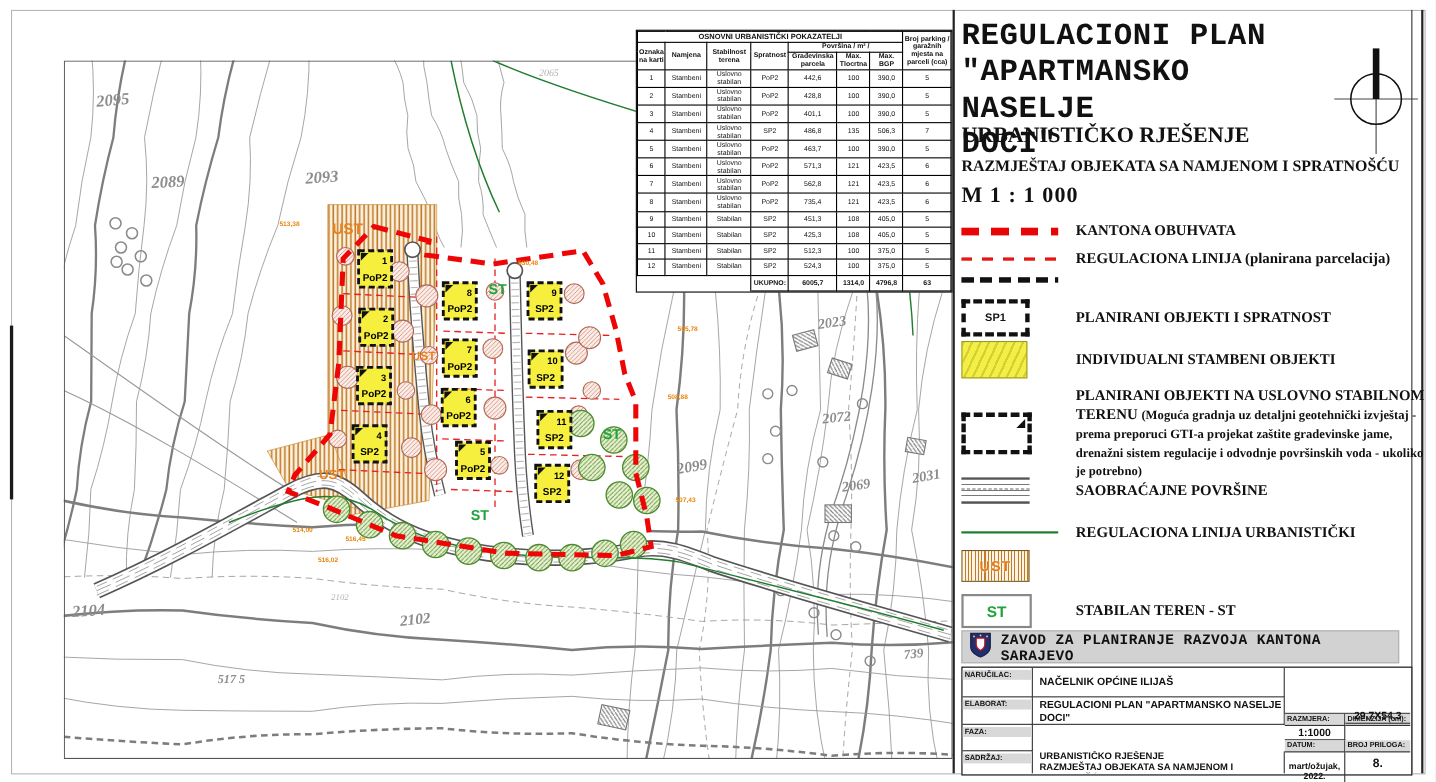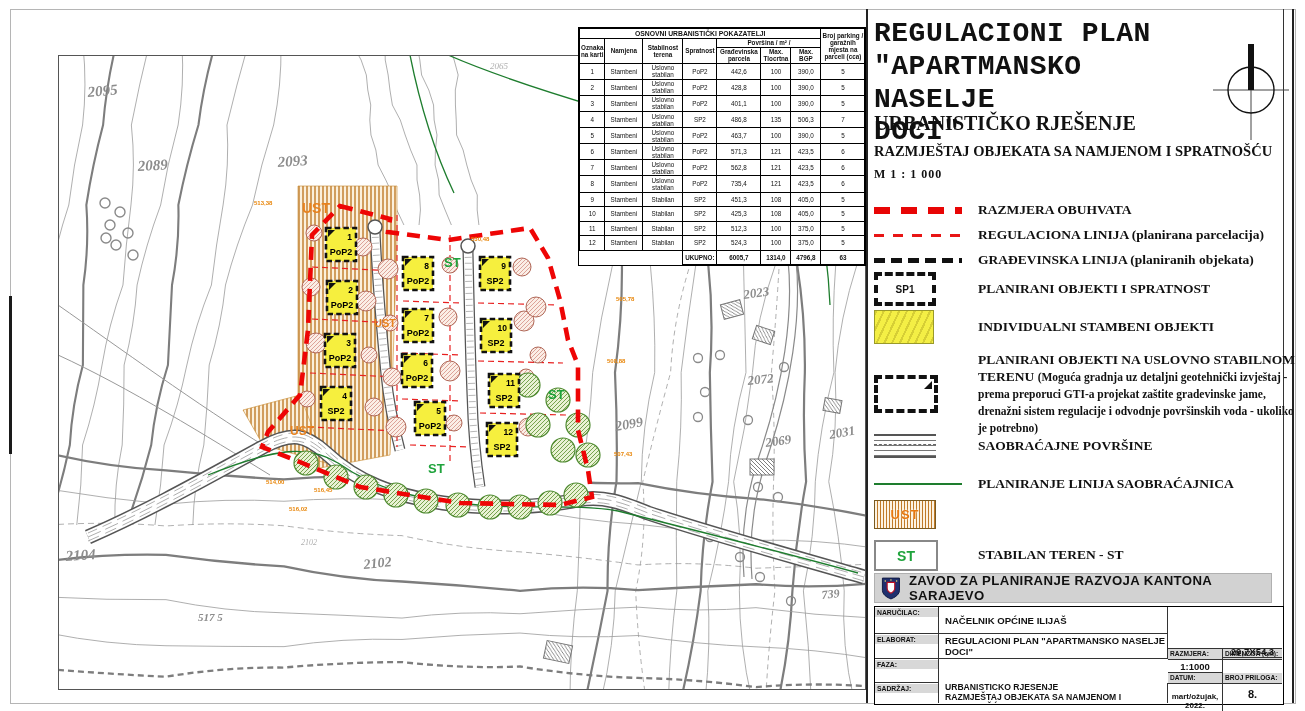--- a/index.html
+++ b/index.html
@@ -9,21 +9,21 @@
   .edge-mark{position:absolute;left:9px;top:296px;width:3px;height:158px;background:#1a1a1a;}
   .divider{position:absolute;left:866px;top:9px;width:2px;height:694px;background:#222;}
   .rline1{position:absolute;left:1283px;top:9px;width:1px;height:694px;background:#333;}
   .rline2{position:absolute;left:1292px;top:9px;width:2px;height:694px;background:#222;}
 
   
   .rp-title{position:absolute;left:874px;top:18px;width:340px;font-family:Liberation Mono, monospace;
             font-weight:bold;font-size:28px;line-height:1.17;letter-spacing:.5px;}
   .rp-sub1{position:absolute;left:874px;top:112px;font-family:"Liberation Serif",serif;font-weight:bold;font-size:20px;}
   .rp-sub2{position:absolute;left:874px;top:143px;font-family:"Liberation Serif",serif;font-weight:bold;font-size:14.5px;}
-  .rp-scale{position:absolute;left:874px;top:167px;font-family:"Liberation Serif",serif;font-weight:bold;font-size:12px;letter-spacing:1px;}
+  .rp-scale{position:absolute;left:874px;top:167px;font-family:"Liberation Serif",serif;font-weight:bold;font-size:20px;letter-spacing:1px;}
   .north{position:absolute;left:1205px;top:36px;}
 
   
   .legend{position:absolute;left:874px;top:196px;width:415px;}
   .lg-row{position:absolute;left:0;display:flex;align-items:center;}
   .lg-sym{width:92px;display:flex;justify-content:flex-start;align-items:center;flex:0 0 92px;}
   .lg-label{font-family:"Liberation Serif",serif;font-weight:bold;font-size:13.5px;margin-left:12px;line-height:1.25;}
   .lg-label small{font-size:11.5px;font-weight:bold;}
   .sym-granica{width:88px;height:7px;background:repeating-linear-gradient(90deg,#e80505 0 16px,transparent 16px 27px);}
   .sym-reg{width:88px;height:3px;background:repeating-linear-gradient(90deg,#e81515 0 10px,transparent 10px 19px);}
@@ -40,21 +40,21 @@
   .sym-saob::after{content:"";position:absolute;left:0;right:0;top:8px;border-top:1.5px dashed #666;}
   .sym-regsaob{width:88px;height:2px;background:#1e7d2e;}
   .sym-ust{width:60px;height:27px;border:1px solid #7a5a20;display:flex;align-items:center;justify-content:center;
            background:repeating-linear-gradient(90deg,#fdf3e2 0 2px,#c07a28 2px 3px);
            color:#e8780f;font-weight:bold;font-size:13px;letter-spacing:1px;text-shadow:0 0 2px #fff;}
   .sym-st{width:60px;height:27px;border:2px solid #888;display:flex;align-items:center;justify-content:center;
            color:#1fa33c;font-weight:bold;font-size:14px;background:#fff;}
 
   
   .stamp{position:absolute;left:874px;top:573px;width:390px;height:28px;background:#d2d2d2;border:1px solid #b0b0b0;
-         display:flex;align-items:center;padding-left:6px;}
+         display:flex;align-items:flex-start;padding-left:6px;font-family:Liberation Mono, monospace;}
   .stamp-text{font-weight:bold;font-size:13.2px;letter-spacing:.4px;margin-left:8px;}
 
   
   .infobox{position:absolute;left:874px;top:606px;width:408px;height:97px;border:1.5px solid #000;background:#fff;font-size:9px;}
   .ib{position:absolute;box-sizing:border-box;border-right:1px solid #333;border-bottom:1px solid #333;overflow:hidden;}
   .ib-label span{display:inline-block;background:#d8d8d8;font-weight:bold;font-size:6.8px;padding:1px 2px;width:100%;}
   .ib-val{display:flex;align-items:center;padding-left:6px;font-weight:bold;}
   .ib-meta-label{background:#d8d8d8;font-weight:bold;font-size:6.6px;padding:1px 2px;}
   .ib-meta-val{display:flex;align-items:center;justify-content:center;font-weight:bold;text-align:center;}
 
@@ -514,33 +514,32 @@
     <line x1="46" y1="30" x2="46" y2="104" stroke="#444" stroke-width="1"></line>
     <circle cx="46" cy="54" r="23" fill="none" stroke="#111" stroke-width="1.4"></circle>
     <rect x="43" y="8" width="6" height="46" fill="#111"></rect>
   </svg>
 
   <div class="legend">
     <div class="lg-row" style="top:6px">
       <div class="lg-sym">
           <div class="sym-granica"></div>
         </div>
-      <div class="lg-label">RAZMJERA OBUHVATA</div>
+      <div class="lg-label">KANTONA OBUHVATA</div>
     </div>
     <div class="lg-row" style="top:31px">
       <div class="lg-sym">
           <div class="sym-reg"></div>
         </div>
       <div class="lg-label">REGULACIONA LINIJA (planirana parcelacija)</div>
     </div>
     <div class="lg-row" style="top:56px">
       <div class="lg-sym">
           <div class="sym-grad"></div>
         </div>
-      <div class="lg-label">GRAĐEVINSKA LINIJA (planiranih objekata)</div>
     </div>
     <div class="lg-row" style="top:76px">
       <div class="lg-sym">
           <div class="sym-sp1">SP1</div>
         </div>
       <div class="lg-label">PLANIRANI OBJEKTI I SPRATNOST</div>
     </div>
     <div class="lg-row" style="top:114px">
       <div class="lg-sym">
           <div class="sym-yellow"></div>
@@ -559,21 +558,21 @@
     <div class="lg-row" style="top:238px">
       <div class="lg-sym">
           <div class="sym-saob"></div>
         </div>
       <div class="lg-label">SAOBRAĆAJNE POVRŠINE</div>
     </div>
     <div class="lg-row" style="top:280px">
       <div class="lg-sym">
           <div class="sym-regsaob"></div>
         </div>
-      <div class="lg-label">PLANIRANJE LINIJA SAOBRAĆAJNICA</div>
+      <div class="lg-label">REGULACIONA LINIJA URBANISTIČKI</div>
     </div>
     <div class="lg-row" style="top:304px">
       <div class="lg-sym">
           <div class="sym-ust">UST</div>
         </div>
     </div>
     <div class="lg-row" style="top:344px">
       <div class="lg-sym">
           <div class="sym-st">ST</div>
         </div>

